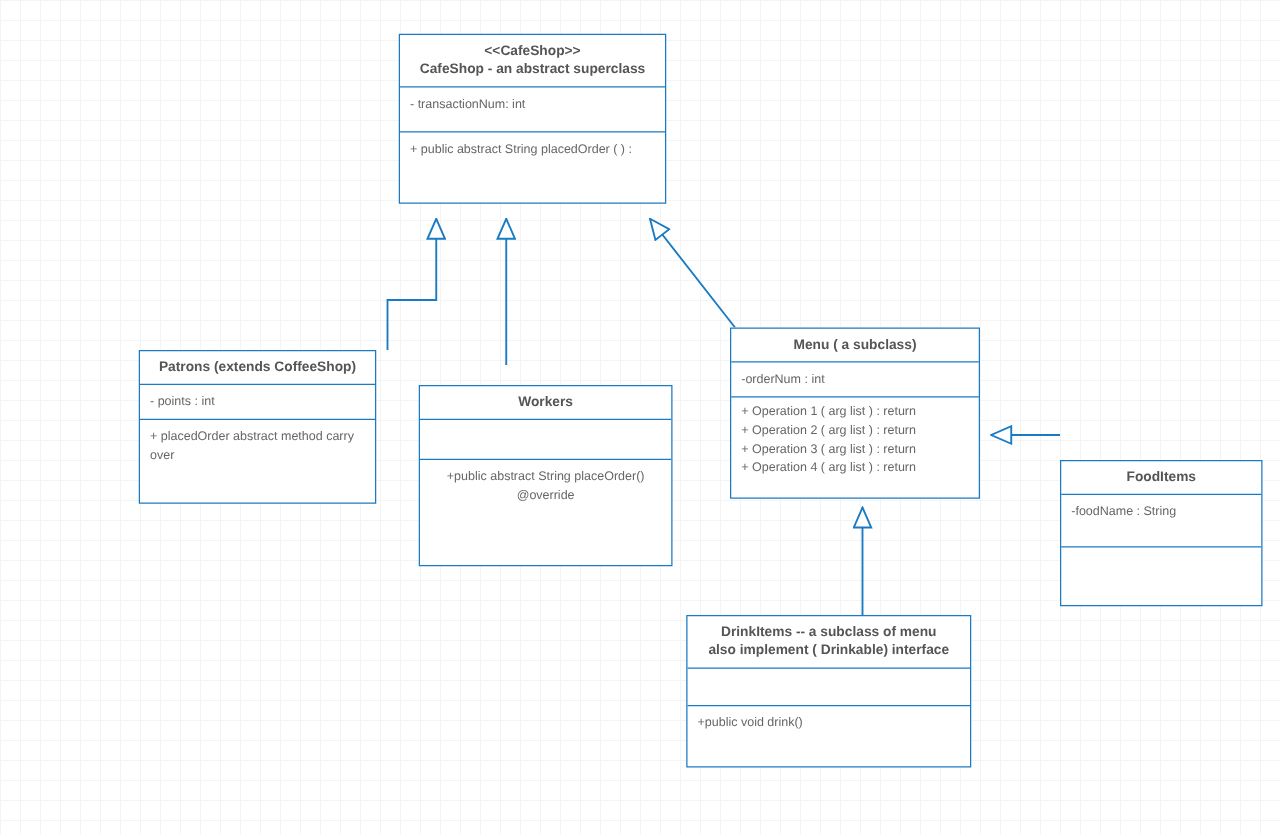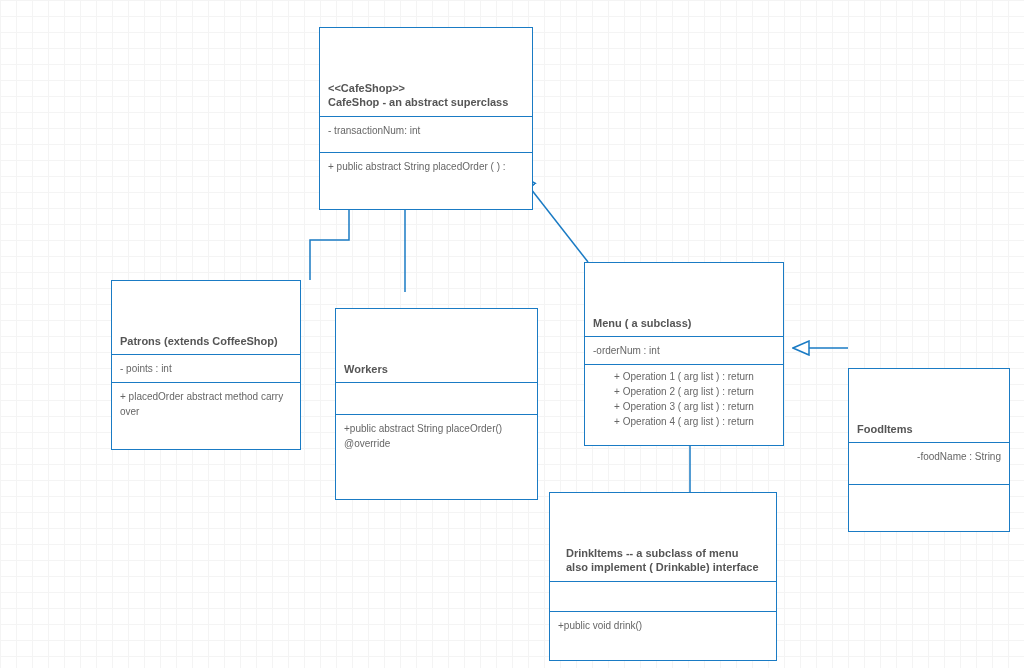--- a/index.html
+++ b/index.html
@@ -21,26 +21,26 @@
   }
   .uml-box {
     position: absolute;
     border: 1.5px solid #1a7bc4;
     background: #fff;
     font-size: 11px;
     color: #555;
   }
   .uml-title {
     border-bottom: 1.5px solid #1a7bc4;
+    text-align: center;
     padding: 6px 8px;
     font-weight: bold;
     font-size: 11px;
     color: #555;
     line-height: 1.3;
-    margin-top: 47px;
   }
   .uml-section {
     border-bottom: 1.5px solid #1a7bc4;
     padding: 6px 8px;
     font-size: 10px;
     color: #666;
     line-height: 1.5;
     min-height: 28px;
   }
   .uml-section:last-child { border-bottom: none; }
@@ -85,37 +85,37 @@
 
 <div class="uml-box" style="left:111px; top:280px; width:190px;">
   <div class="uml-title">Patrons (extends CoffeeShop)</div>
   <div class="uml-section">- points : int</div>
   <div class="uml-section" style="min-height:66px;">+ placedOrder abstract method carry over</div>
 </div>
 
 <div class="uml-box" style="left:335px; top:308px; width:203px;">
   <div class="uml-title">Workers</div>
   <div class="uml-section" style="min-height:32px;"></div>
-  <div class="uml-section" style="min-height:84px;">+public abstract String placeOrder() @override</div>
+  <div class="uml-section" style="min-height:84px;text-align:center;">+public abstract String placeOrder() @override</div>
 </div>
 
 <div class="uml-box" style="left:584px; top:262px; width:200px;">
   <div class="uml-title">Menu ( a subclass)</div>
   <div class="uml-section">-orderNum : int</div>
-  <div class="uml-section" style="min-height:80px; padding:4px 8px;text-align:center;">
+  <div class="uml-section" style="min-height:80px; padding:4px 8px;">
     <div>+ Operation 1 ( arg list ) : return</div>
     <div>+ Operation 2 ( arg list ) : return</div>
     <div>+ Operation 3 ( arg list ) : return</div>
     <div>+ Operation 4 ( arg list ) : return</div>
   </div>
 </div>
 
 <div class="uml-box" style="left:848px; top:368px; width:162px;">
   <div class="uml-title">FoodItems</div>
-  <div class="uml-section" style="min-height:42px;text-align:right;">-foodName : String</div>
+  <div class="uml-section" style="min-height:42px;">-foodName : String</div>
   <div class="uml-section" style="min-height:46px;"></div>
 </div>
 
 <div class="uml-box" style="left:549px; top:492px; width:228px;">
   <div class="uml-title" style="padding:6px 16px;">DrinkItems -- a subclass of menu also implement ( Drinkable) interface</div>
   <div class="uml-section" style="min-height:30px;"></div>
   <div class="uml-section" style="min-height:48px;">+public void drink()</div>
 </div>
 
 </body></html>

